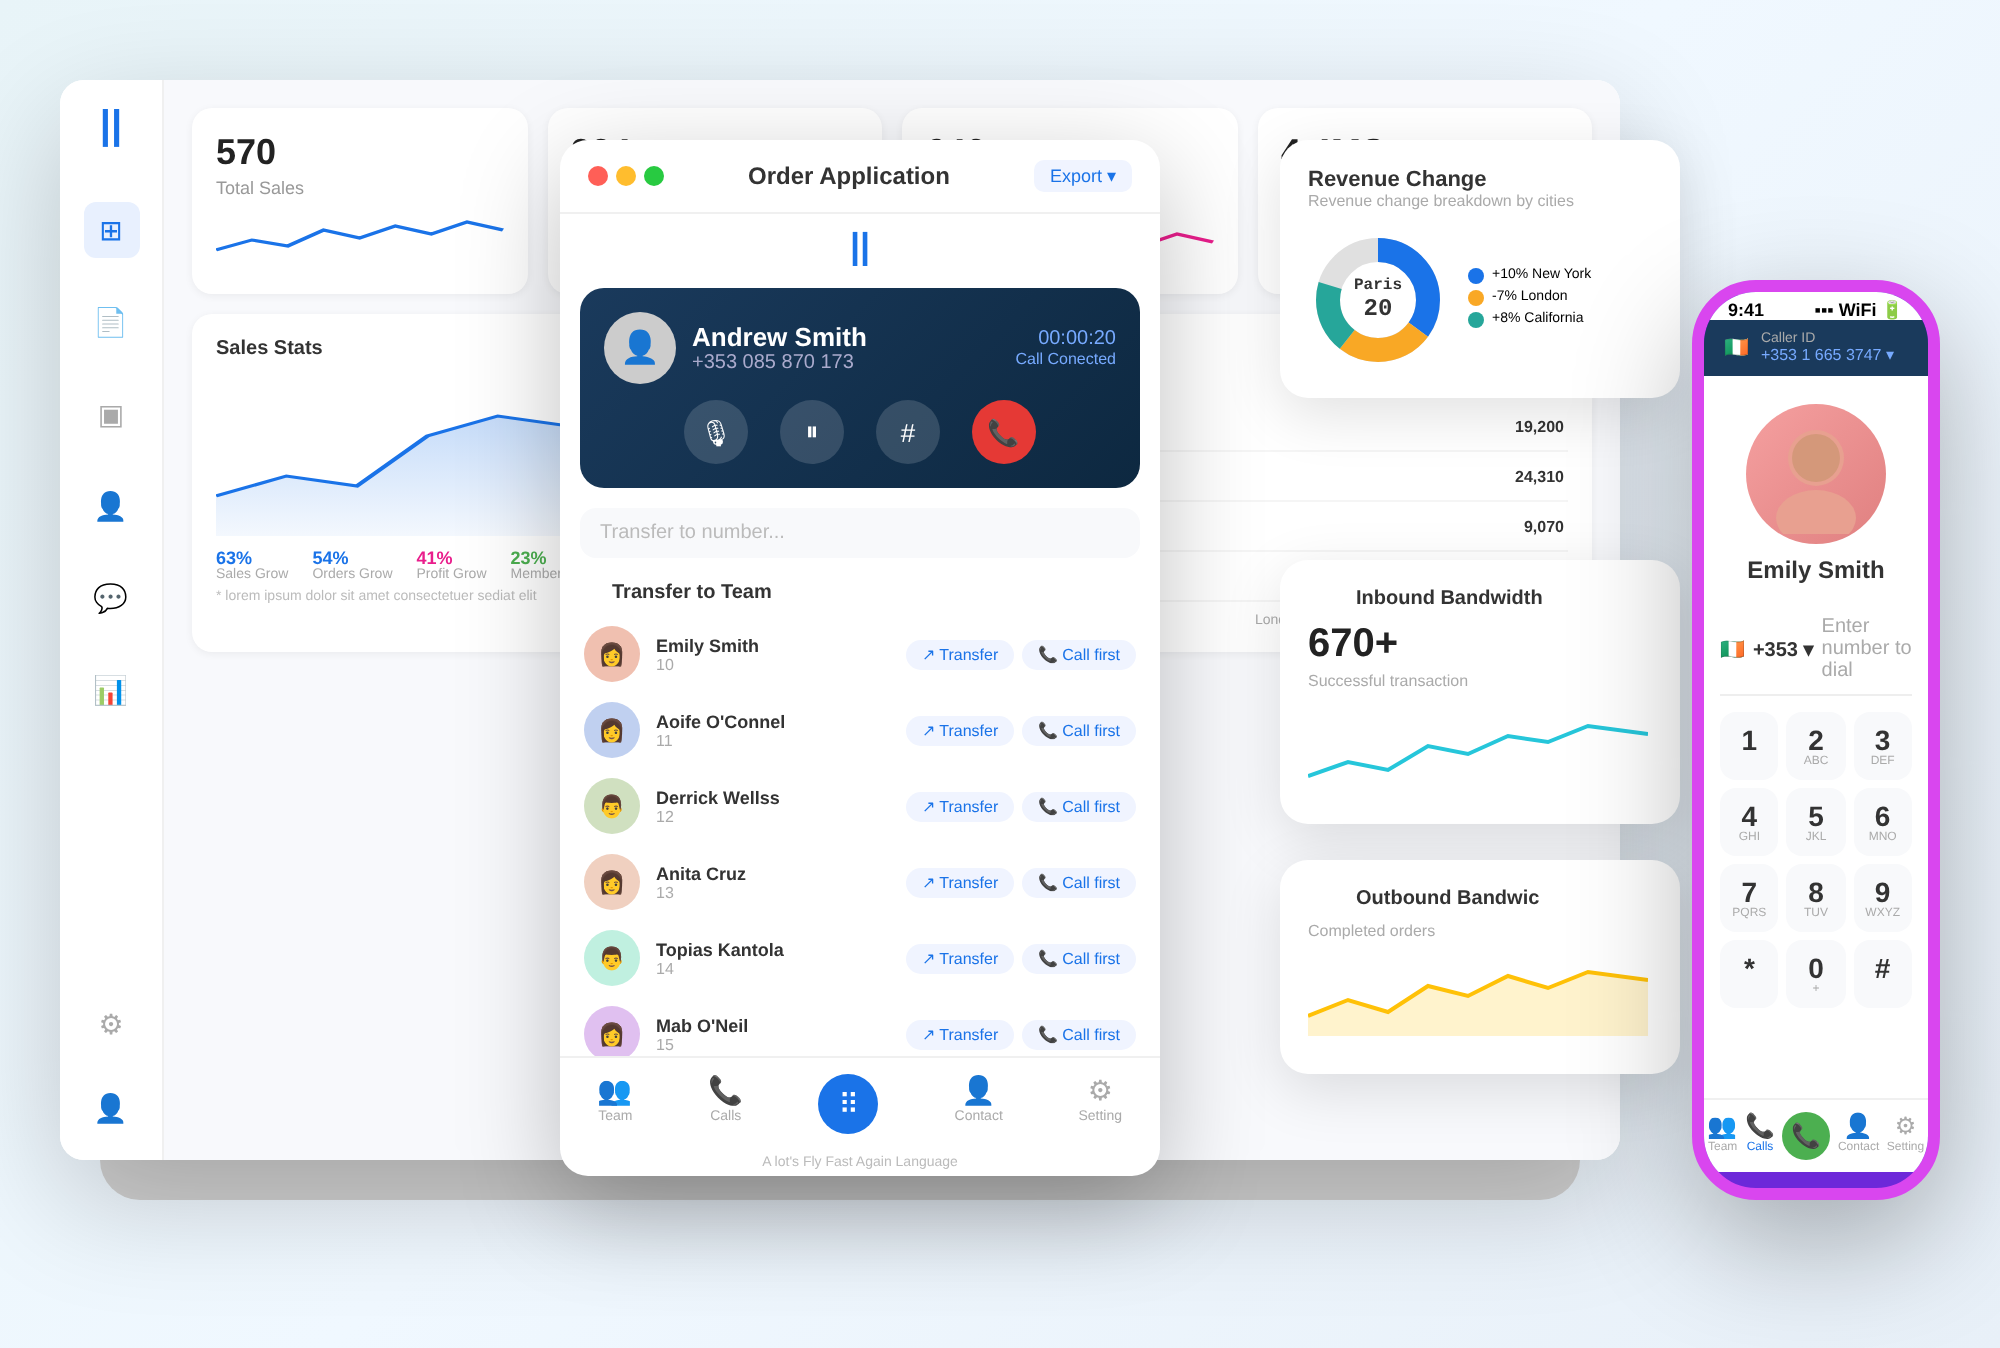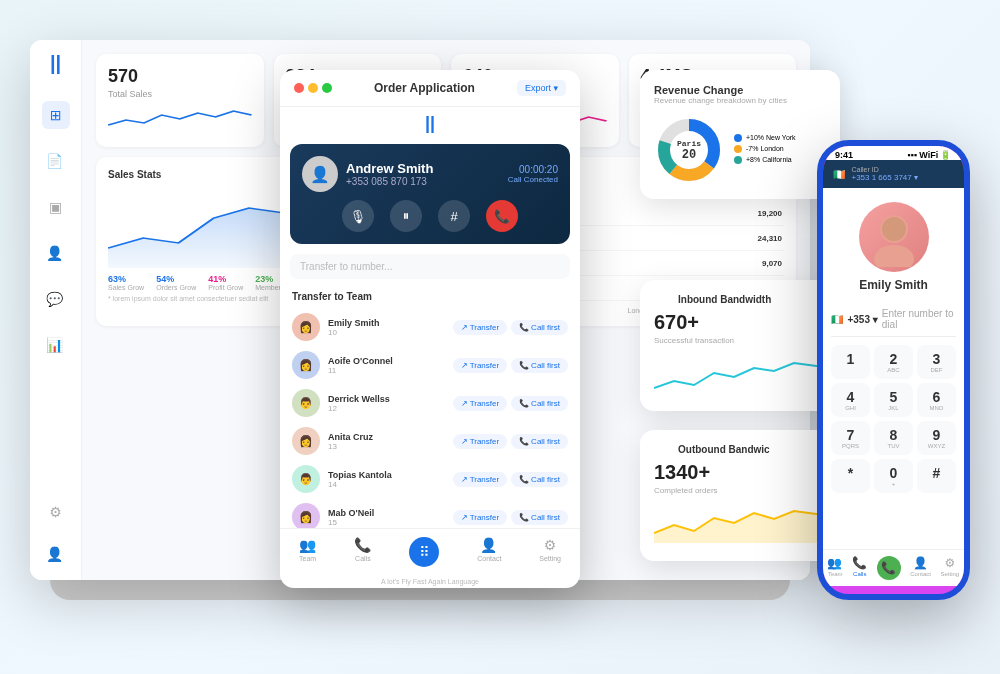--- a/index.html
+++ b/index.html
@@ -259,21 +259,21 @@
       border-radius: 8px;
       font-size: 10px;
       color: #bbb;
     }
 
     
     .team-section-title {
       font-size: 10px;
       font-weight: 600;
       color: #333;
-      padding: 4px 12px 6px;
+      padding: 4px 26px 6px;
     }
     .team-member {
       display: flex;
       align-items: center;
       padding: 5px 12px;
       gap: 8px;
     }
     .member-avatar {
       width: 28px; height: 28px; border-radius: 50%;
       background: #ddd;
@@ -375,28 +375,28 @@
       box-shadow: 0 8px 30px rgba(0,0,0,0.12);
       padding: 14px;
       z-index: 5;
     }
 
     
     .phone-frame {
       position: absolute;
       right: 30px;
       top: 140px;
-      width: 153px;
+      width: 124px;
       height: 460px;
-      background: #d946ef;
+      background: #6d28d9;
       border-radius: 32px;
       box-shadow: 0 20px 60px rgba(0,0,0,0.3);
       overflow: hidden;
       z-index: 20;
-      border: 6px solid #1d4ed8;
+      border: 6px solid #d946ef;
     }
     .phone-status-bar {
       background: #fff;
       display: flex;
       justify-content: space-between;
       padding: 4px 12px 0;
       font-size: 9px;
       font-weight: 600;
     }
     .phone-content {
@@ -837,21 +837,20 @@
   <div class="ib-label">Successful transaction</div>
   <div>
     <svg width="170" height="40" viewBox="0 0 170 40">
       <polyline points="0,35 20,28 40,32 60,20 80,24 100,15 120,18 140,10 170,14" fill="none" stroke="#26c6da" stroke-width="2"></polyline>
     </svg>
   </div>
 </div>
 
 <div class="outbound-card">
   <div class="ib-title">Outbound Bandwic</div>
-  <div class="ib-value">1340+</div>
   <div class="ib-label">Completed orders</div>
   <div>
     <svg width="170" height="40" viewBox="0 0 170 40">
       <polygon points="0,40 0,30 20,22 40,28 60,15 80,20 100,10 120,16 140,8 170,12 170,40" fill="rgba(255,193,7,0.2)"></polygon>
       <polyline points="0,30 20,22 40,28 60,15 80,20 100,10 120,16 140,8 170,12" fill="none" stroke="#ffc107" stroke-width="2"></polyline>
     </svg>
   </div>
 </div>
 
 <div class="phone-frame">

